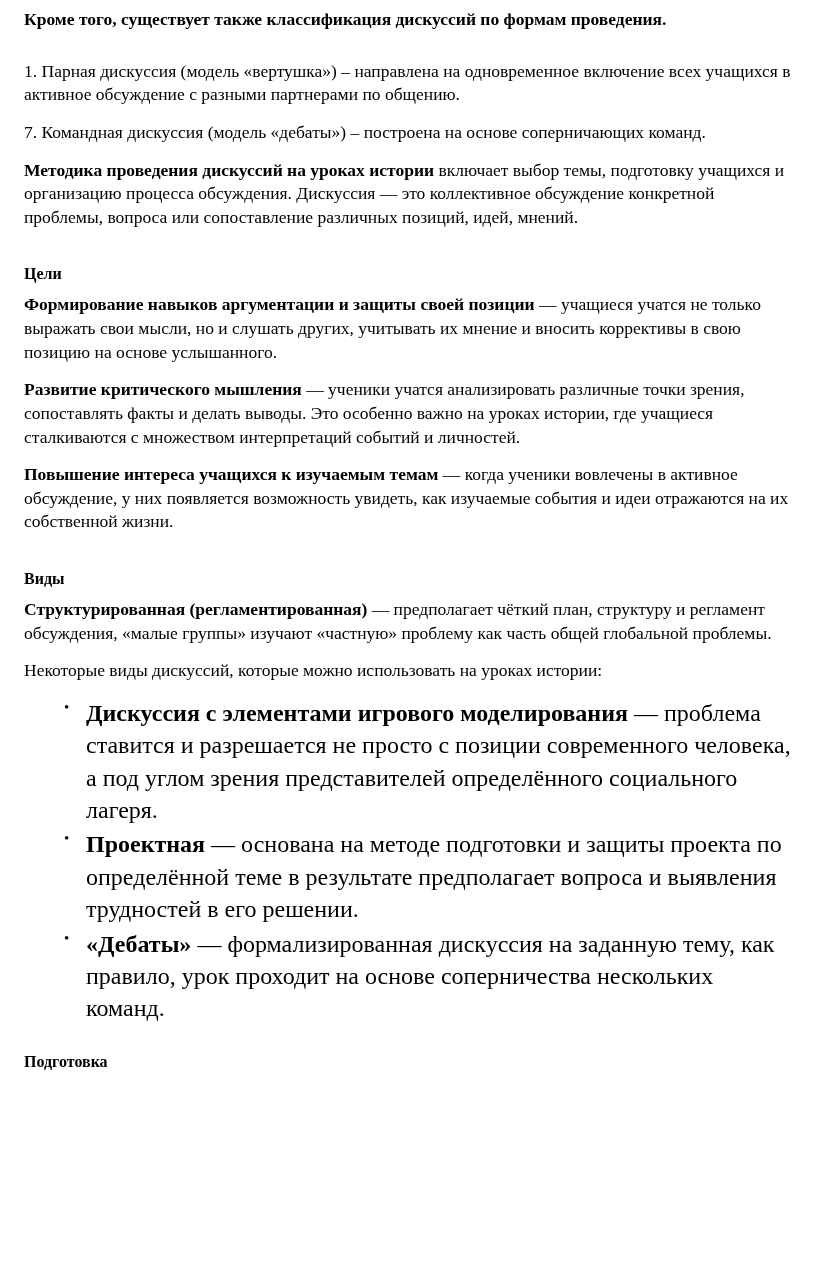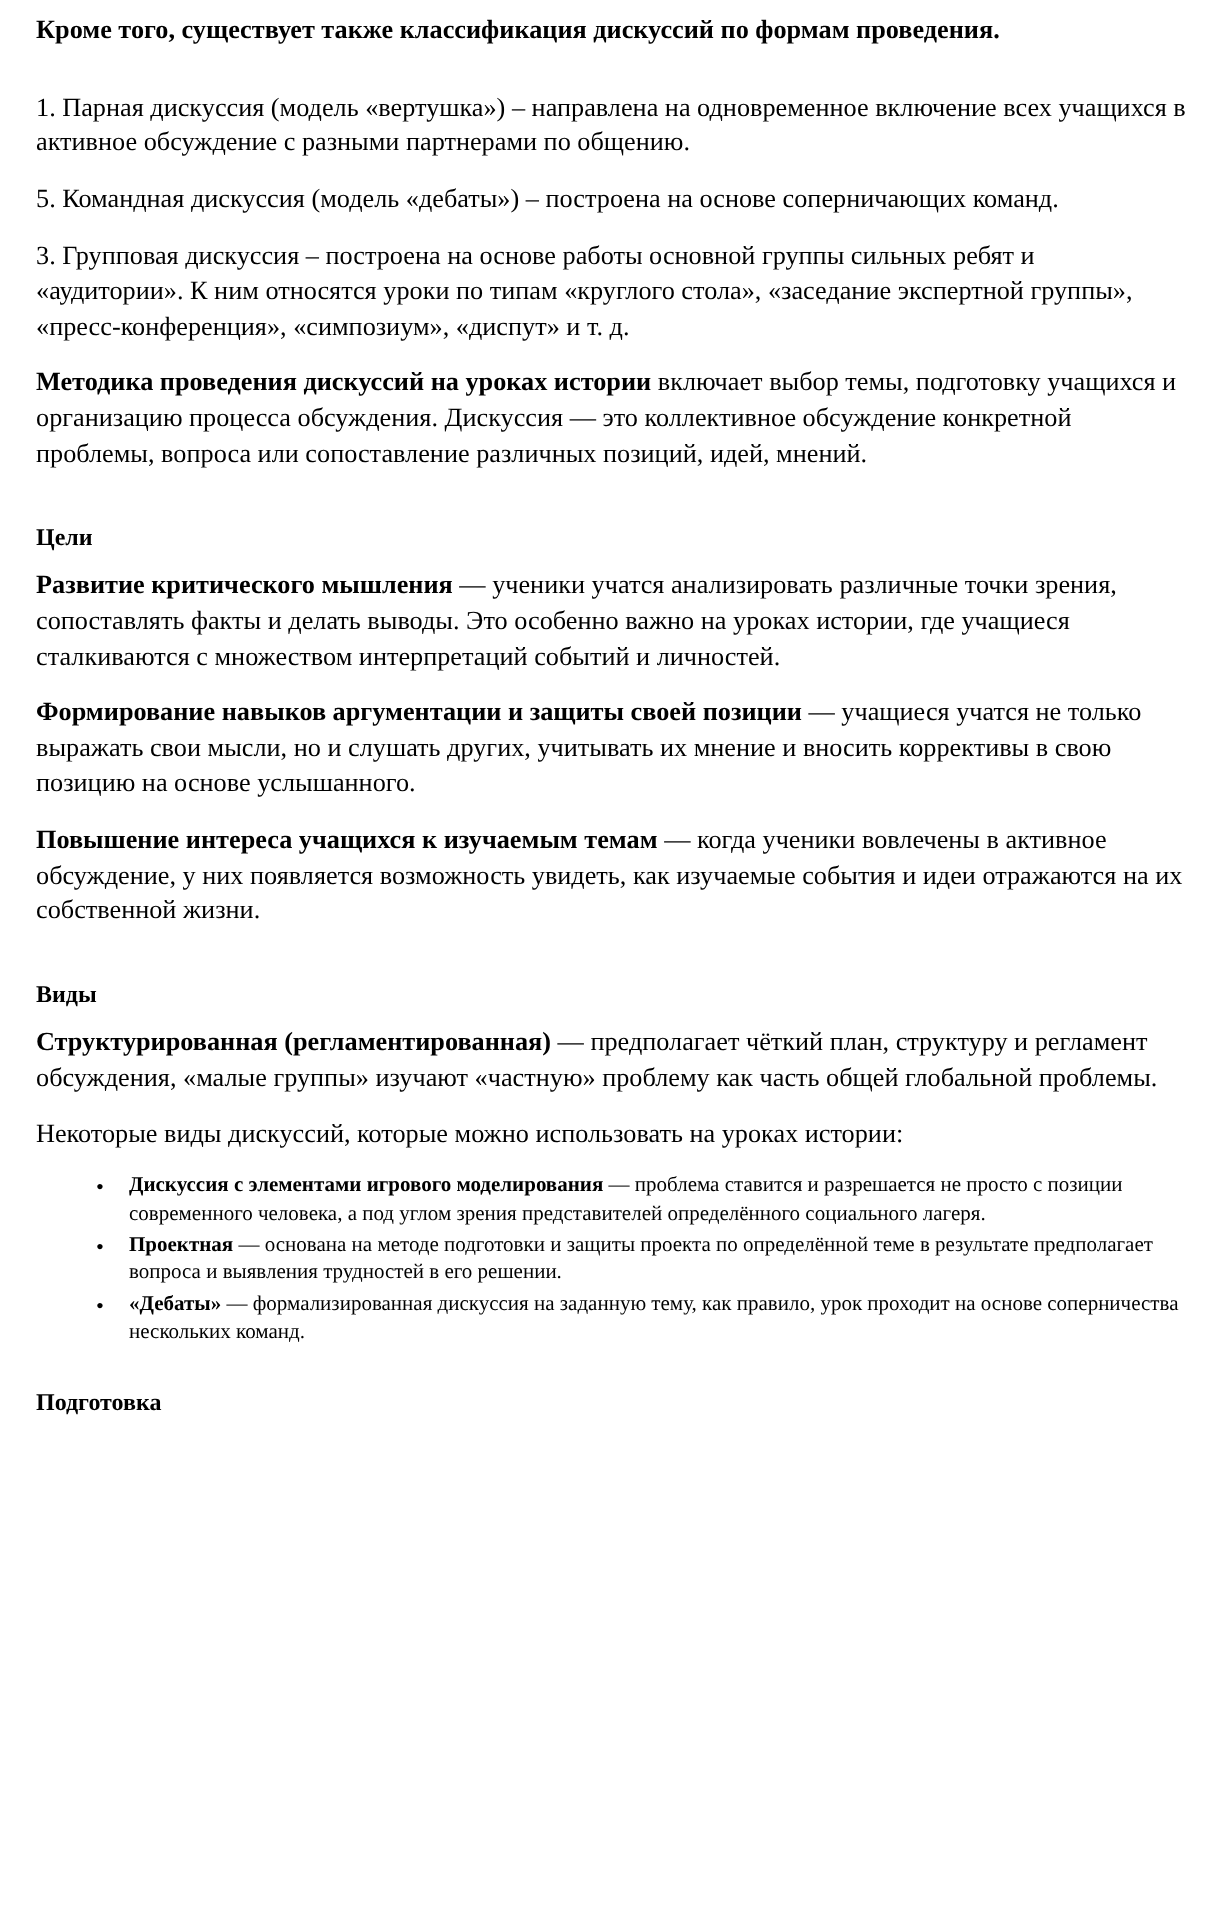--- a/index.html
+++ b/index.html
@@ -40,21 +40,21 @@
   .spacer-md {
     height: 22px;
   }
   ul.bullets {
     margin: 0 0 14px 0;
     padding-left: 62px;
     list-style: none;
   }
   ul.bullets li {
     position: relative;
-    font-size: 14px;
+    font-size: 24px;
     line-height: 1.35;
     margin-bottom: 2px;
     padding-left: 0;
   }
   ul.bullets li::before {
     content: "\2022";
     position: absolute;
     left: -22px;
     top: 0;
     font-size: 15px;
@@ -69,37 +69,36 @@
 
 <div class="page">
 
   <p class="b">
     <span class="lead-line">Кроме того, существует также классификация дискуссий по формам проведения.</span>
   </p>
 
   <div class="spacer-sm"></div>
 
   <p>1. Парная дискуссия (модель «вертушка») – направлена на одновременное включение всех учащихся в активное обсуждение с разными партнерами по общению.</p>
-  <p>5. Командная дискуссия (модель «дебаты») – построена на основе соперничающих команд.</p>
-  <p>3. Групповая дискуссия – построена на основе работы основной группы сильных ребят и «аудитории». К ним относятся уроки по типам «круглого стола», «заседание экспертной группы», «пресс-конференция», «симпозиум», «диспут» и т. д.</p>
+  <p>7. Командная дискуссия (модель «дебаты») – построена на основе соперничающих команд.</p>
 
   <p>
     <span class="b">Методика проведения дискуссий на уроках истории</span><span> включает выбор темы, подготовку учащихся и организацию процесса обсуждения. Дискуссия — это коллективное обсуждение конкретной проблемы, вопроса или сопоставление различных позиций, идей, мнений.</span>
   </p>
 
   <div class="spacer-md"></div>
 
   <div class="heading">Цели</div>
 
   <p>
-    <span class="b">Развитие критического мышления</span><span> — ученики учатся анализировать различные точки зрения, сопоставлять факты и делать выводы. Это особенно важно на уроках истории, где учащиеся сталкиваются с множеством интерпретаций событий и личностей.</span>
+    <span class="b">Формирование навыков аргументации и защиты своей позиции</span><span> — учащиеся учатся не только выражать свои мысли, но и слушать других, учитывать их мнение и вносить коррективы в свою позицию на основе услышанного.</span>
   </p>
 
   <p>
-    <span class="b">Формирование навыков аргументации и защиты своей позиции</span><span> — учащиеся учатся не только выражать свои мысли, но и слушать других, учитывать их мнение и вносить коррективы в свою позицию на основе услышанного.</span>
+    <span class="b">Развитие критического мышления</span><span> — ученики учатся анализировать различные точки зрения, сопоставлять факты и делать выводы. Это особенно важно на уроках истории, где учащиеся сталкиваются с множеством интерпретаций событий и личностей.</span>
   </p>
 
   <p>
     <span class="b">Повышение интереса учащихся к изучаемым темам</span><span> — когда ученики вовлечены в активное обсуждение, у них появляется возможность увидеть, как изучаемые события и идеи отражаются на их собственной жизни.</span>
   </p>
 
   <div class="spacer-md"></div>
 
   <div class="heading">Виды</div>
 

